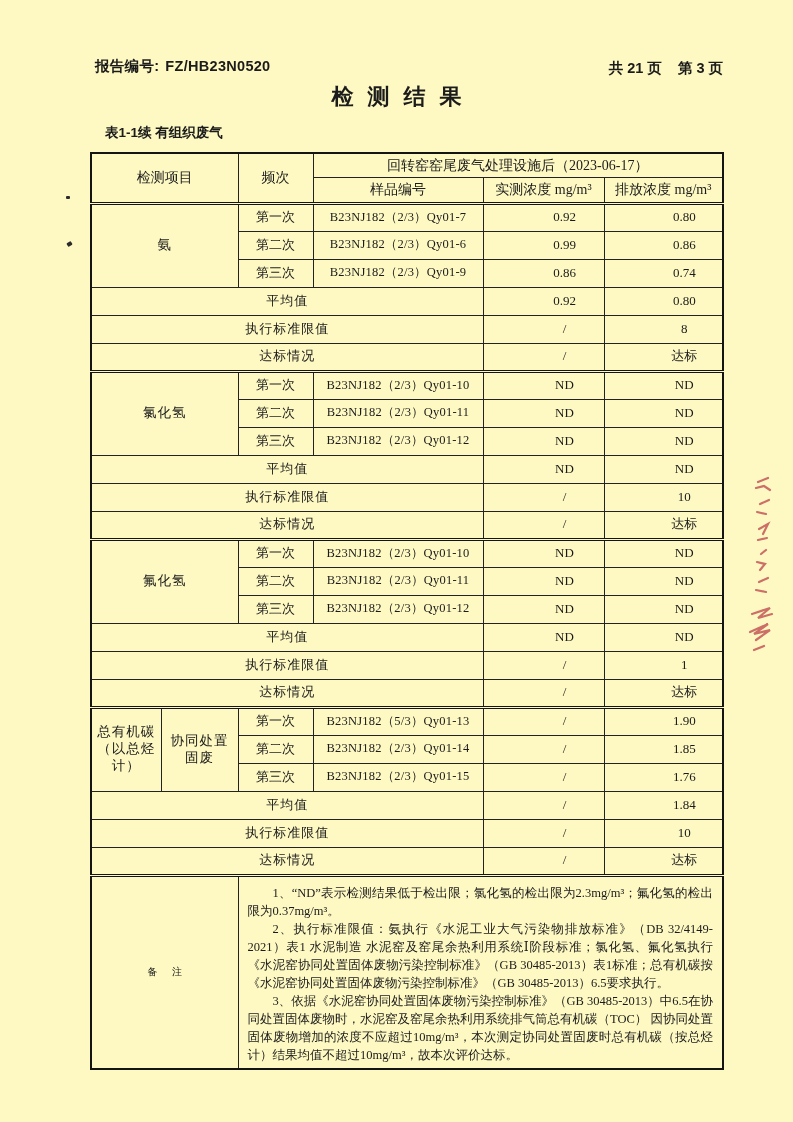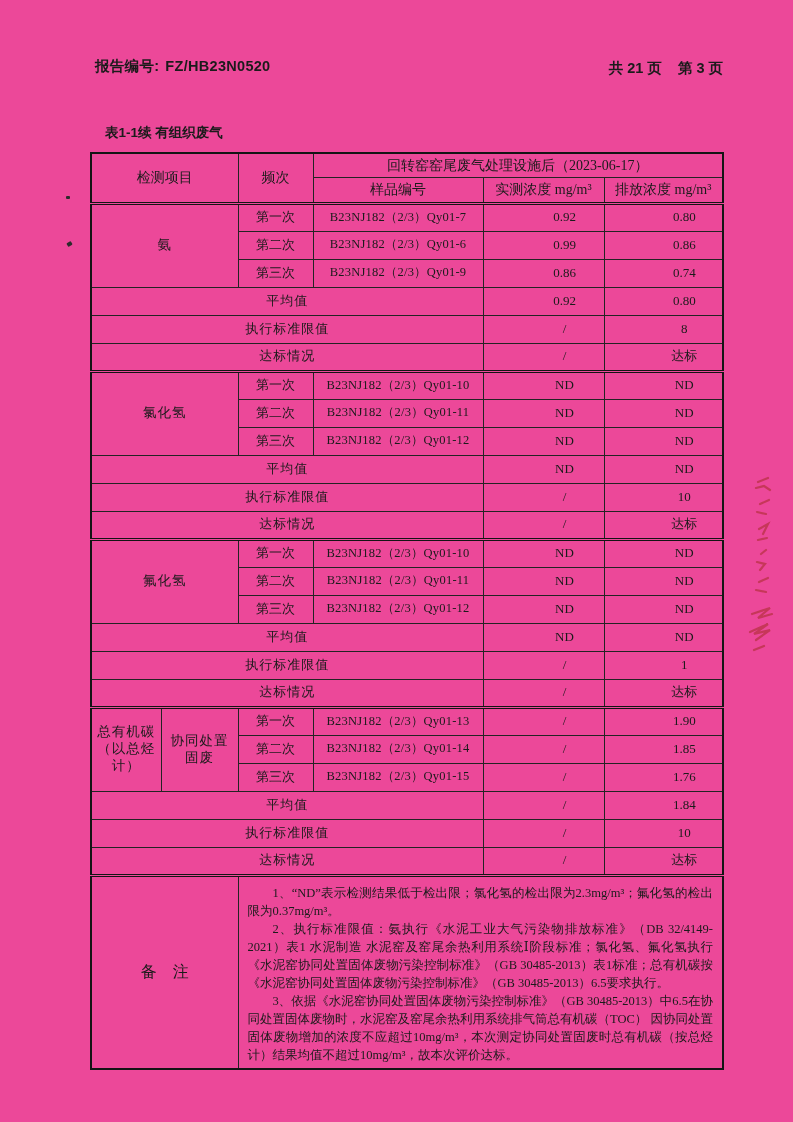--- a/index.html
+++ b/index.html
@@ -1,17 +1,17 @@
 <!DOCTYPE html>
 <html><head>
 <meta charset="utf-8">
 <style>
   html,body{margin:0;padding:0;}
   body{width:793px;height:1122px;background:#e9e9e9;}
-  .page{position:relative;width:793px;height:1122px;background:#ec4899;overflow:hidden;
+  .page{position:relative;width:793px;height:1122px;background:#fef9c3;overflow:hidden;
         font-family:"Liberation Serif","DejaVu Serif",serif;color:#1b1b1b;}
   
   .report-no{position:absolute;left:95px;top:57px;font-family:"Liberation Sans","DejaVu Sans",sans-serif;
              font-weight:bold;font-size:14.5px;letter-spacing:0.3px;}
   .report-no .val{margin-left:6px;}
   .page-info{position:absolute;top:59px;right:70px;font-family:"Liberation Sans","DejaVu Sans",sans-serif;
              font-weight:bold;font-size:14.5px;display:flex;gap:16px;}
   .doc-title{position:absolute;top:82px;left:0;width:100%;margin:0;text-align:center;
              font-family:"Liberation Sans","DejaVu Sans",sans-serif;font-weight:bold;
              font-size:22px;letter-spacing:14px;text-indent:14px;}
@@ -25,21 +25,21 @@
   thead tr.h1{height:24px;}
   thead tr.h2{height:26px;}
   thead th{font-size:14px;}
   tbody tr{height:28px;}
   td.sample-cell{font-size:12.5px;letter-spacing:0.2px;}
   td.val-cell{font-size:13px;padding-left:44px;}
   td.item-cell{font-size:13.5px;letter-spacing:1px;padding:0 3px;}
   td.summary-label{font-size:13px;letter-spacing:1px;}
   .sec-top{border-top:3px double #141414;}
   tr.remarks-row{height:180px;}
-  td.remarks-label{font-size:16px;letter-spacing:6px;text-indent:6px;}
+  td.remarks-label{font-size:10px;letter-spacing:6px;text-indent:6px;}
   td.remarks-body{text-align:justify;vertical-align:top;padding:7px 9px 4px 9px;
                   font-size:12.5px;line-height:18px;margin-left:12px;}
   td.remarks-body p{margin:0;text-indent:2em;}
   
   .speck{position:absolute;background:#2c2c2c;border-radius:1px;}
   .speck.s1{left:66px;top:196px;width:4px;height:3px;}
   .speck.s2{left:67px;top:242px;width:5px;height:4px;transform:rotate(-30deg);}
   .seal{position:absolute;left:744px;top:474px;width:36px;height:185px;opacity:0.8;}
 </style>
 </head>
@@ -49,20 +49,21 @@
 
   <div class="report-no">
     <span>报告编号:</span><span class="val">FZ/HB23N0520</span>
   </div>
 
   <div class="page-info">
     <span>共 21 页</span>
     <span>第 3 页</span>
   </div>
 
+  <h1 class="doc-title">检测结果</h1>
 
   <div class="tbl-caption">表1-1续 有组织废气</div>
 
   <table class="results">
     <colgroup>
       <col style="width:70px">
         <col style="width:77px">
         <col style="width:75px">
       <col style="width:170px">
         <col style="width:121px">
@@ -180,21 +181,21 @@
         </tr>
         <tr>
           <td class="summary-label" colspan="4">达标情况</td>
           <td class="val-cell">/</td>
           <td class="val-cell">达标</td>
         </tr>
         <tr>
           <td class="item-cell sec-top" rowspan="3">总有机碳（以总烃计）</td>
           <td class="item-cell sec-top" rowspan="3">协同处置固废</td>
           <td class="freq-cell sec-top">第一次</td>
-          <td class="sample-cell sec-top">B23NJ182（2/3）Qy01-13</td>
+          <td class="sample-cell sec-top">B23NJ182（5/3）Qy01-13</td>
           <td class="val-cell sec-top">/</td>
           <td class="val-cell sec-top">1.90</td>
         </tr>
         <tr>
           <td class="freq-cell">第二次</td>
           <td class="sample-cell">B23NJ182（2/3）Qy01-14</td>
           <td class="val-cell">/</td>
           <td class="val-cell">1.85</td>
         </tr>
         <tr>

